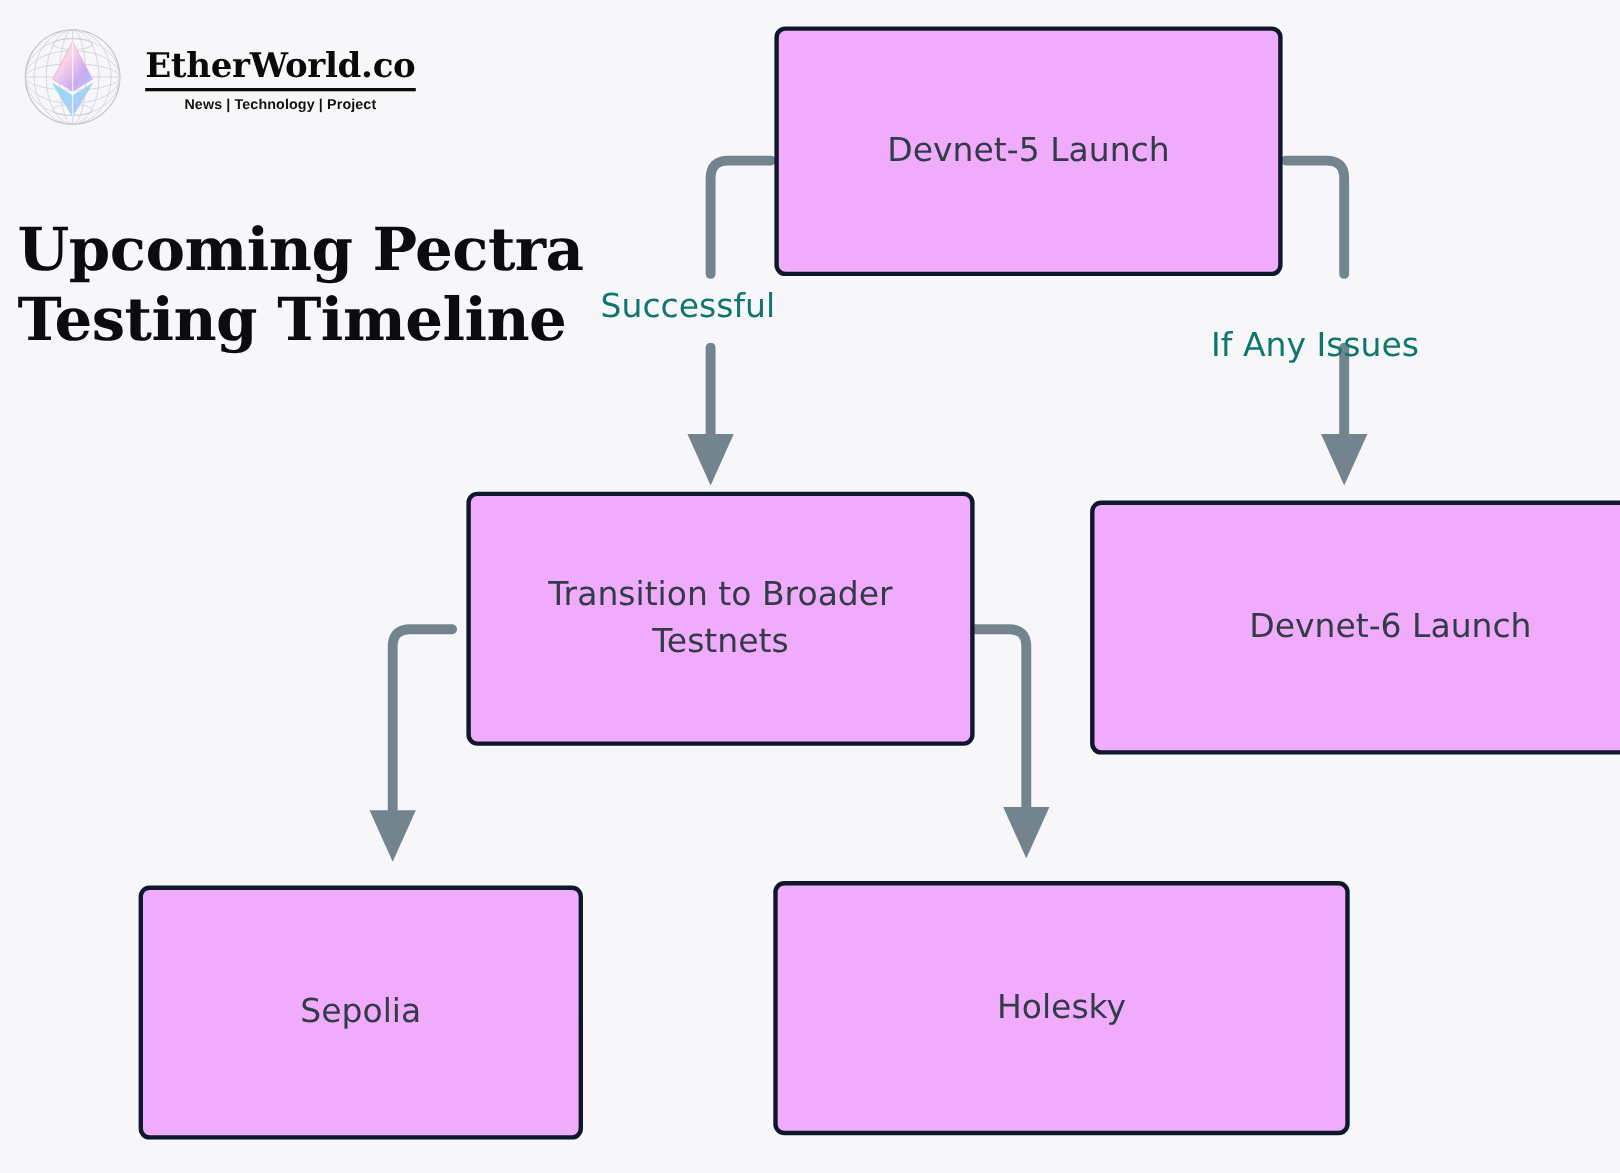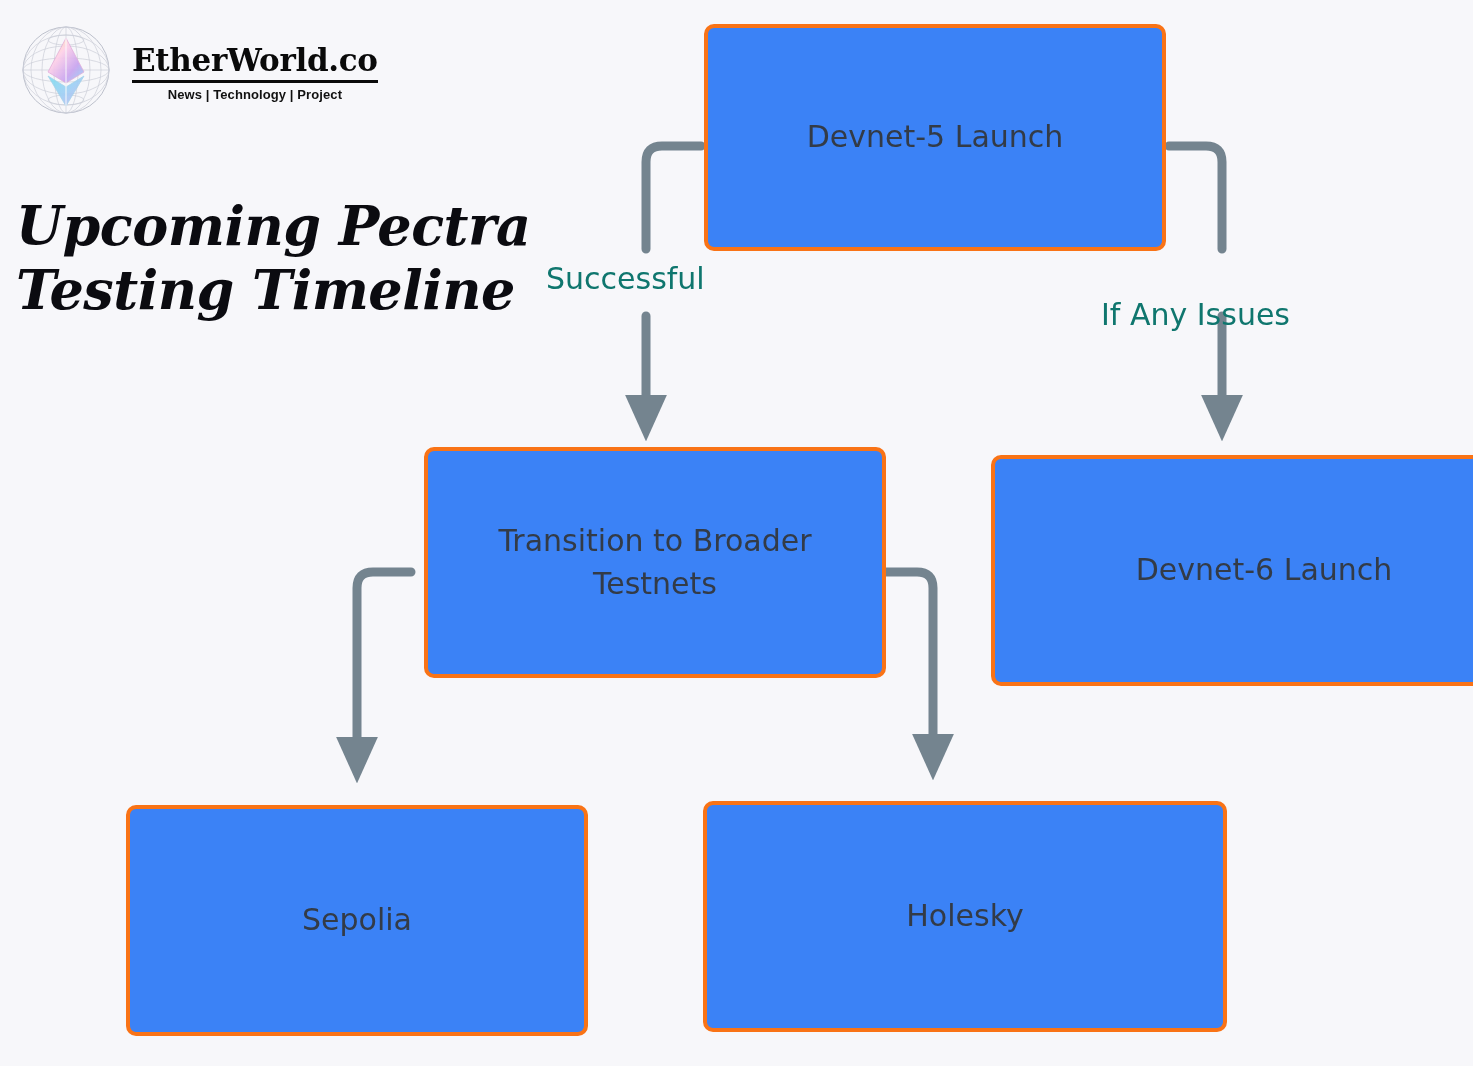--- a/index.html
+++ b/index.html
@@ -71,44 +71,44 @@
     left: 16px;
     top: 195px;
     width: 520px;
     font-family: "DejaVu Serif", serif;
     font-weight: bold;
     font-size: 54px;
     line-height: 1.18;
     color: #0b0b10;
     letter-spacing: -0.5px;
   }
-  .headline .hl-line { display: block; font-style: italic; }
+  .headline .hl-line { display: block; }
 
   
   .node {
     position: absolute;
     box-sizing: border-box;
-    background: #3b82f6;
-    border: 4px solid #f97316;
+    background: #f0abfc;
+    border: 4px solid #0f172a;
     border-radius: 10px;
     display: flex;
     align-items: center;
     justify-content: center;
     text-align: center;
     color: #333b47;
     font-family: "DejaVu Sans", sans-serif;
     font-size: 30px;
     line-height: 1.42;
     padding: 6px 14px;
   }
 
   #node-devnet5   { left: 704px; top: 24px;  width: 462px; height: 227px; }
   #node-transition{ left: 414px; top: 447px; width: 462px; height: 231px; margin-left: 10px; }
   #node-devnet6   { left: 991px; top: 455px; width: 546px; height: 231px; }
-  #node-sepolia   { left: 126px; top: 805px; width: 462px; height: 231px; }
+  #node-sepolia   { left: 126px; top: 805px; width: 404px; height: 231px; }
   #node-holesky   { left: 703px; top: 801px; width: 524px; height: 231px; }
 
   
   .edge-label {
     position: absolute;
     font-family: "DejaVu Sans", sans-serif;
     font-size: 30px;
     color: #0f766e;
     white-space: nowrap;
   }

